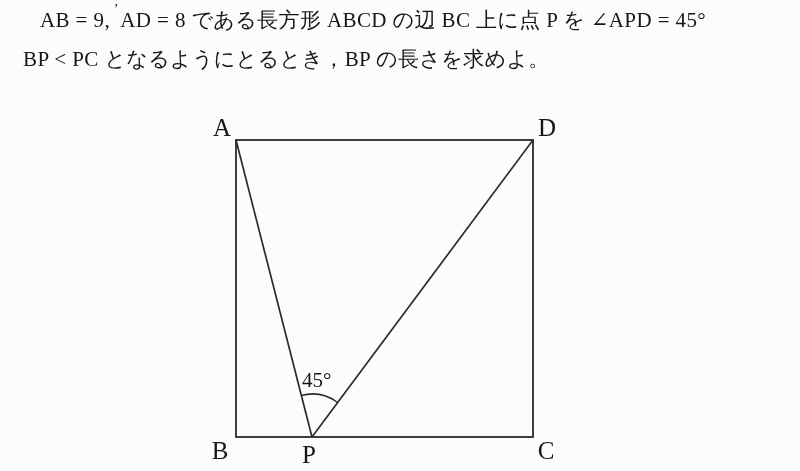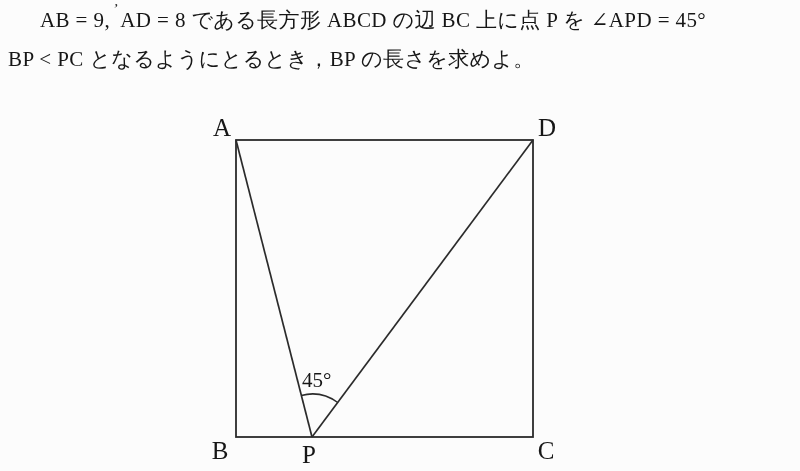--- a/index.html
+++ b/index.html
@@ -14,21 +14,21 @@
   }
   .textline {
     position: absolute;
     margin: 0;
     font-size: 21px;
     letter-spacing: 0.4px;
     white-space: pre;
     color: #161616;
   }
   #line1 { left: 40px; top: 6px; }
-  #line2 { left: 8px;  top: 45px; }
+  #line2 { left: 23px;  top: 45px; }
   .stray {
     position: absolute;
     left: 113px;
     top: 1px;
     font-size: 15px;
     color: #2c2c2c;
     transform: rotate(8deg);
   }
   svg.figure { position: absolute; left: 0; top: 0; }
   svg.figure text {

